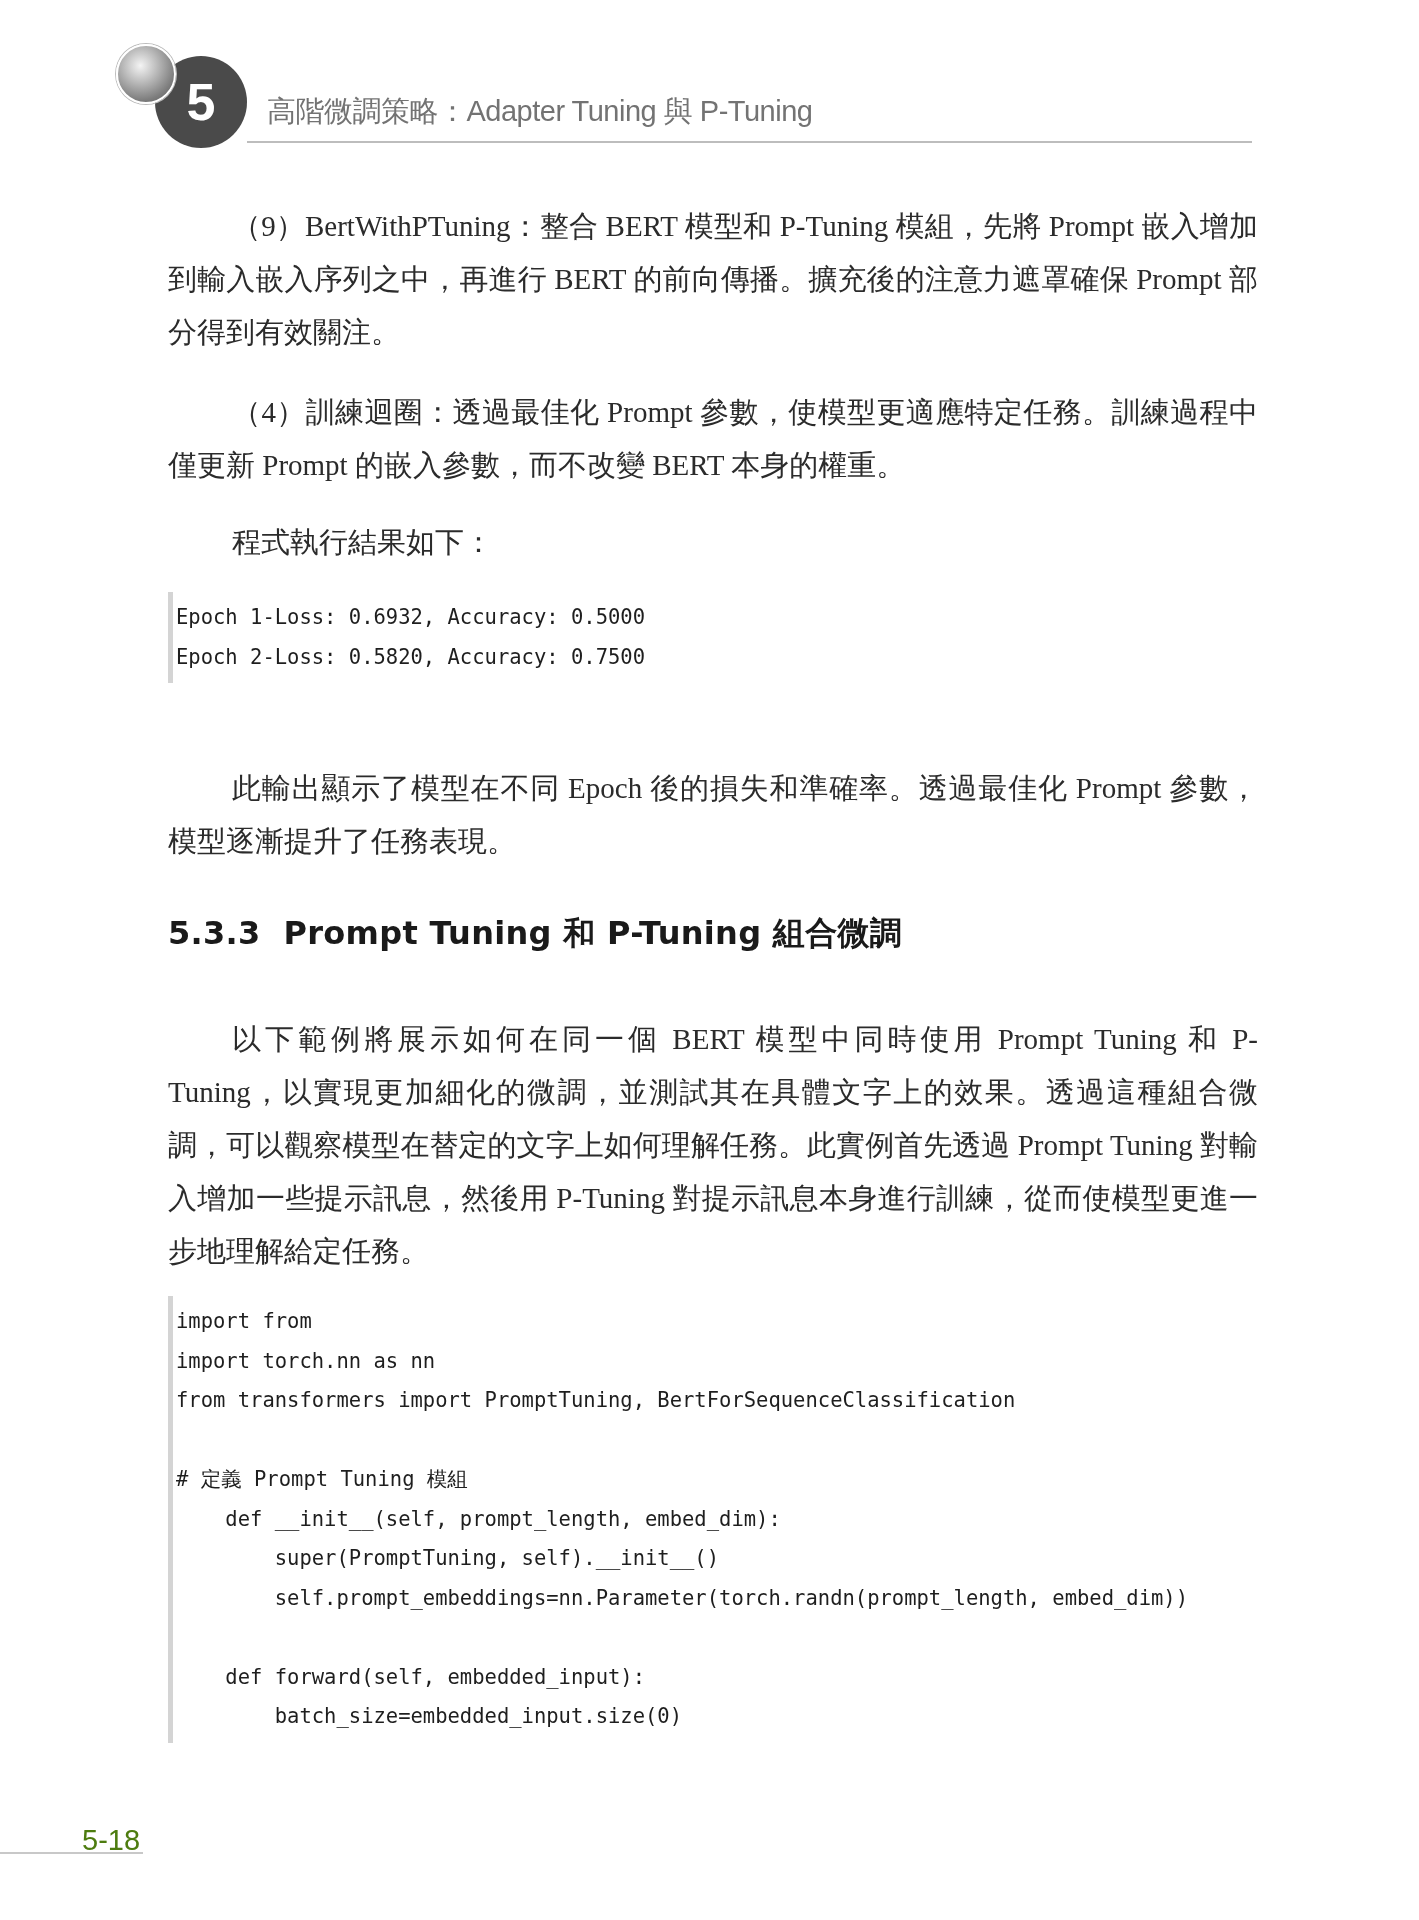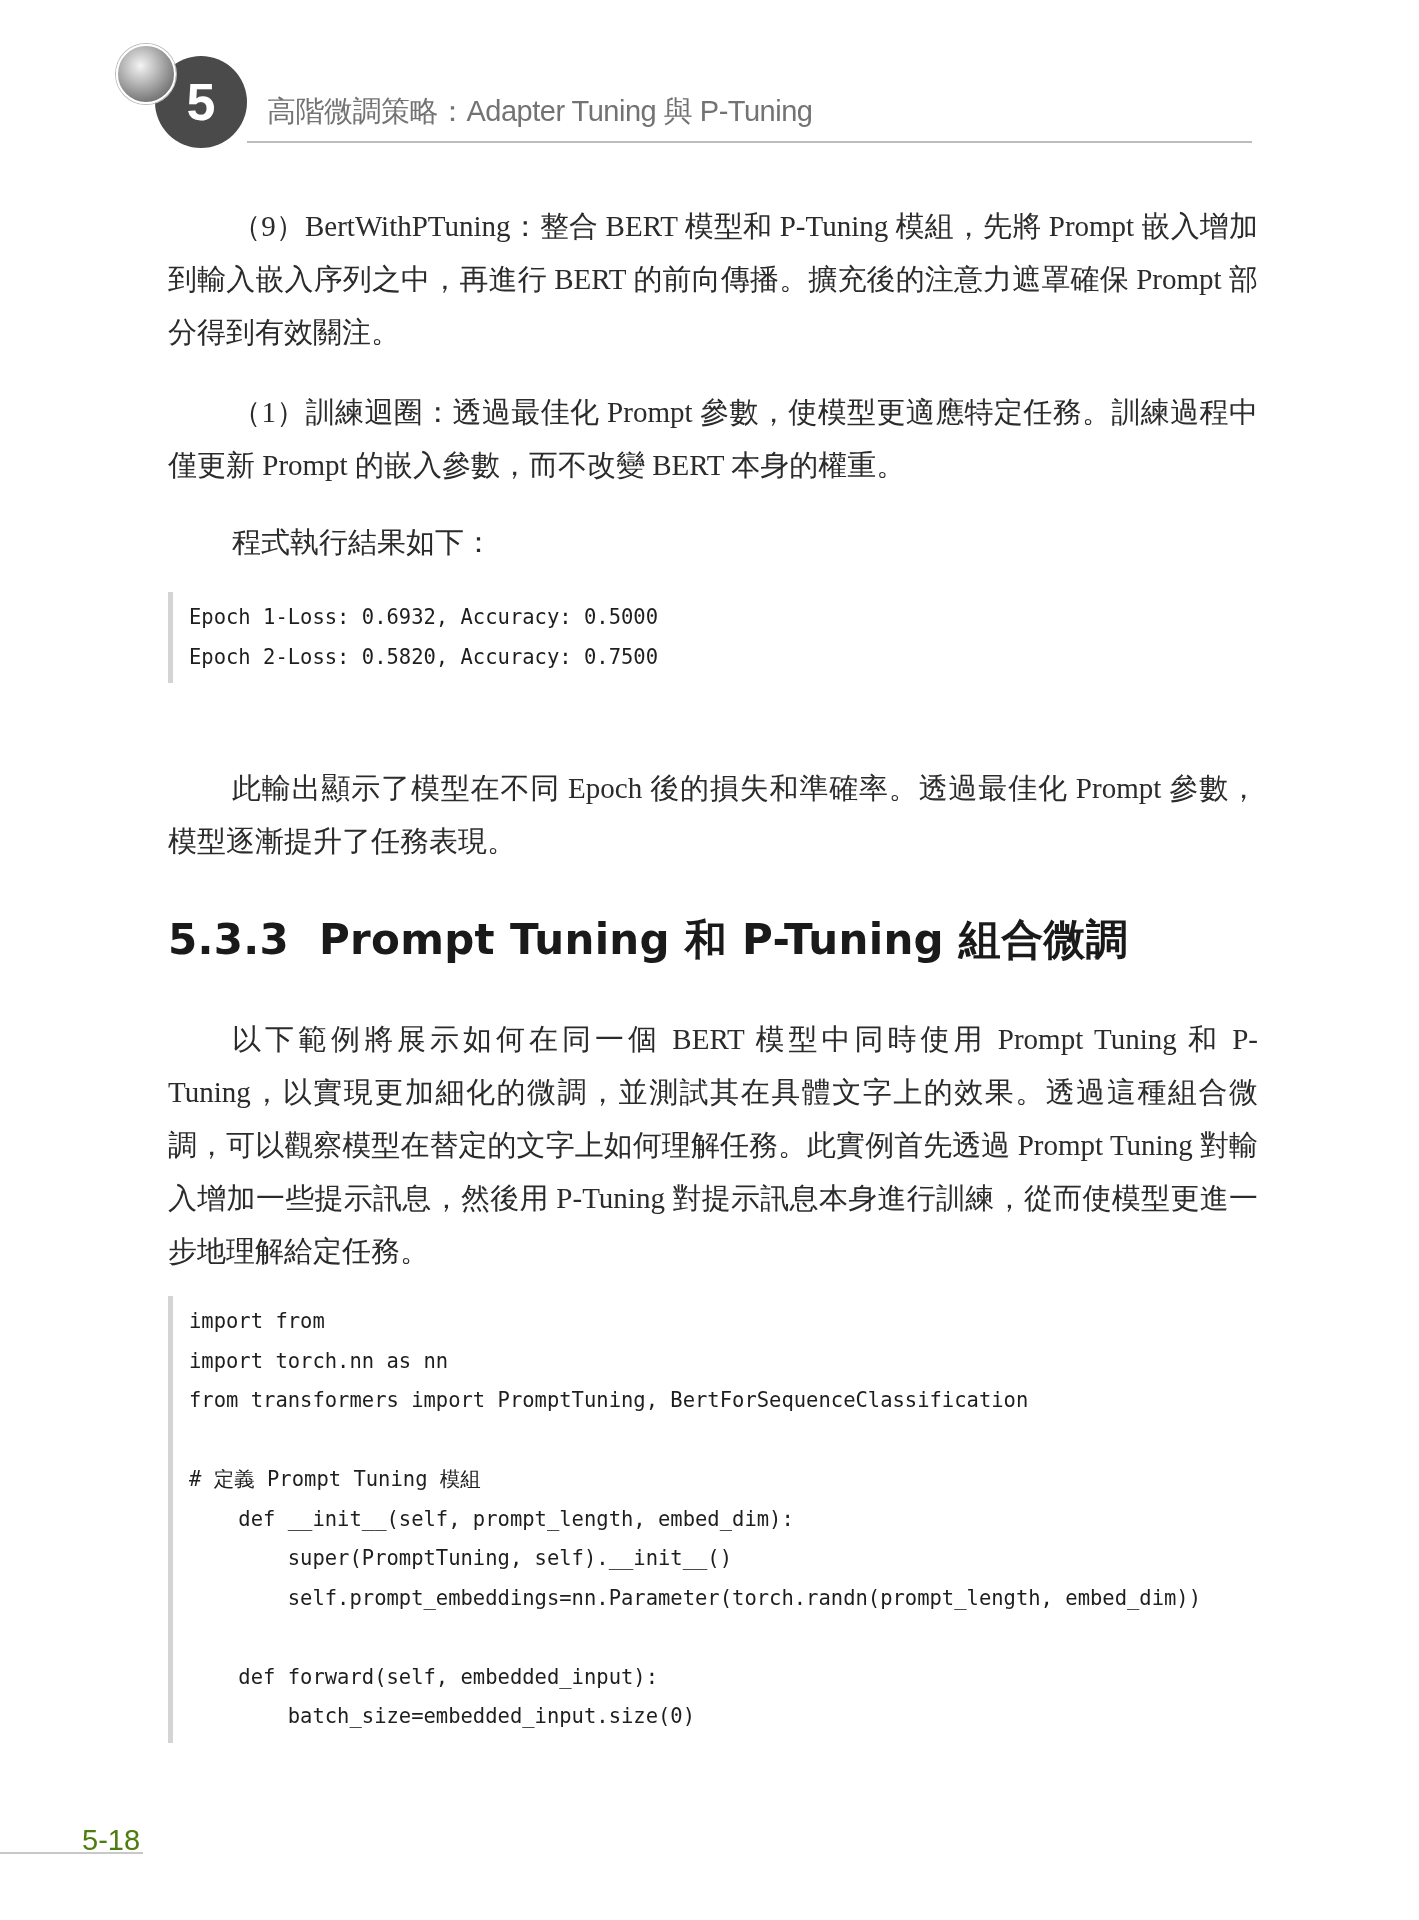--- a/index.html
+++ b/index.html
@@ -22,45 +22,45 @@
   }
   .header-rule { position: absolute; left: 247px; top: 141px; width: 1005px; height: 2px; background: #bdbdbd; }
 
   .para {
     position: absolute; left: 168px; width: 1090px; font-family: "Liberation Serif", "DejaVu Serif", serif;
     font-size: 29px; line-height: 53px; color: #2b2b2b; text-align: justify; margin: 0;
   }
   .indent { text-indent: 64px; }
 
   .code-block {
-    position: absolute; left: 168px; border-left: 5px solid #d4d4d4; padding-left: 16px;
+    position: absolute; left: 168px; border-left: 5px solid #d4d4d4; padding-left: 3px;
     font-family: "DejaVu Sans Mono", "Liberation Mono", monospace; font-size: 20.5px; color: #1e1e1e;
   }
   .code-line { height: 39.5px; line-height: 39.5px; white-space: pre; }
 
   .section-heading {
     position: absolute; left: 168px; top: 912px; font-family: "DejaVu Sans", sans-serif;
-    font-weight: bold; font-size: 42px; color: #1a1a1a; letter-spacing: 0.3px; white-space: pre;
+    font-weight: bold; font-size: 32px; color: #1a1a1a; letter-spacing: 0.3px; white-space: pre;
   }
 
   .page-number { position: absolute; left: 82px; top: 1824px; font-family: "Liberation Sans", sans-serif; font-size: 29px; color: #4d7c0f; }
   .footer-rule { position: absolute; left: 0; top: 1852px; width: 143px; height: 2px; background: #c8c8c8; }
 </style>
 </head>
 <body>
 
 <div class="header">
   <div class="photo-badge"></div>
   <div class="chapter-badge">5</div>
   <div class="chapter-title">高階微調策略：Adapter Tuning 與 P-Tuning</div>
   <div class="header-rule"></div>
 </div>
 
 <p class="para indent" style="top:200px;">（9）BertWithPTuning：整合 BERT 模型和 P-Tuning 模組，先將 Prompt 嵌入增加到輸入嵌入序列之中，再進行 BERT 的前向傳播。擴充後的注意力遮罩確保 Prompt 部分得到有效關注。</p>
-<p class="para indent" style="top:386px;">（1）訓練迴圈：透過最佳化 Prompt 參數，使模型更適應特定任務。訓練過程中僅更新 Prompt 的嵌入參數，而不改變 BERT 本身的權重。</p>
+<p class="para indent" style="top:386px;">（4）訓練迴圈：透過最佳化 Prompt 參數，使模型更適應特定任務。訓練過程中僅更新 Prompt 的嵌入參數，而不改變 BERT 本身的權重。</p>
 <p class="para indent" style="top:516px;">程式執行結果如下：</p>
 
 <div class="code-block" style="top:592px; padding-top:6px; padding-bottom:6px;">
   <div class="code-line">Epoch 1-Loss: 0.6932, Accuracy: 0.5000</div>
   <div class="code-line">Epoch 2-Loss: 0.5820, Accuracy: 0.7500</div>
 </div>
 
 <p class="para indent" style="top:762px;">此輸出顯示了模型在不同 Epoch 後的損失和準確率。透過最佳化 Prompt 參數，模型逐漸提升了任務表現。</p>
 
 <div class="section-heading">5.3.3  Prompt Tuning 和 P-Tuning 組合微調</div>

